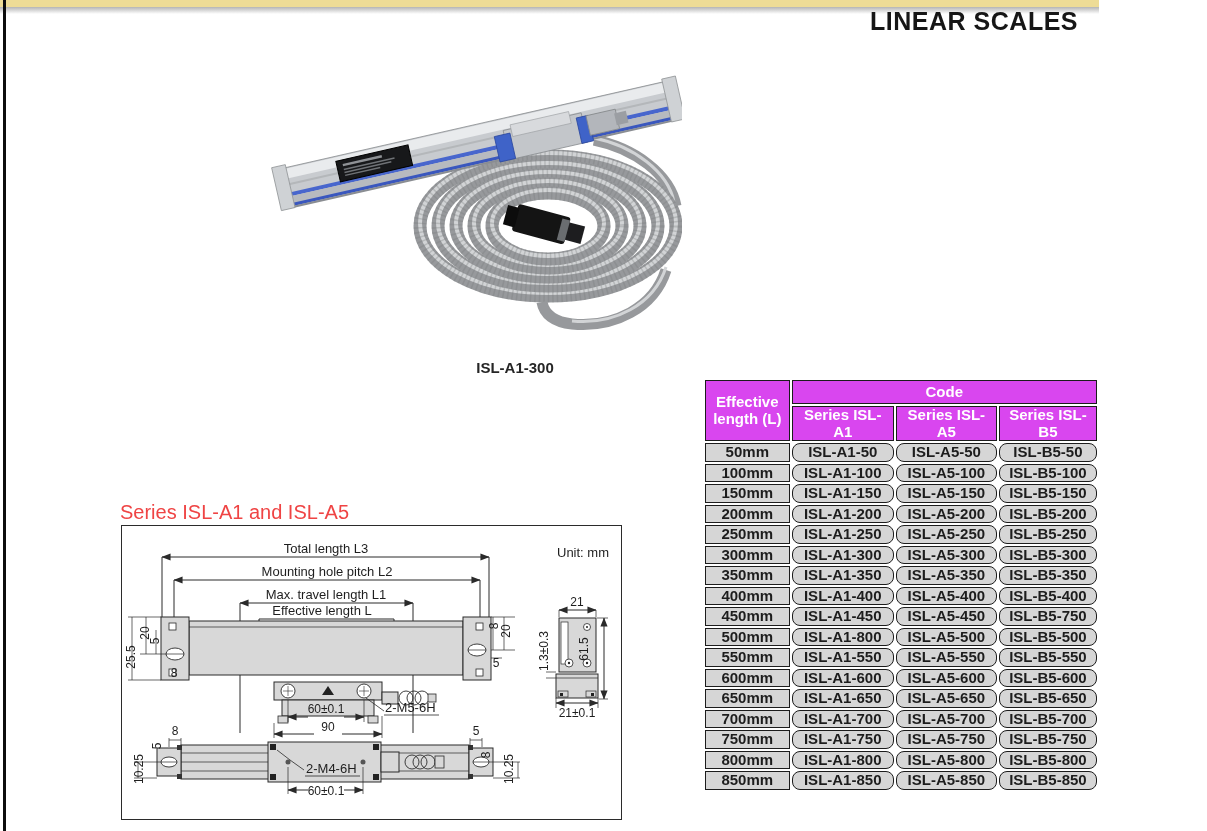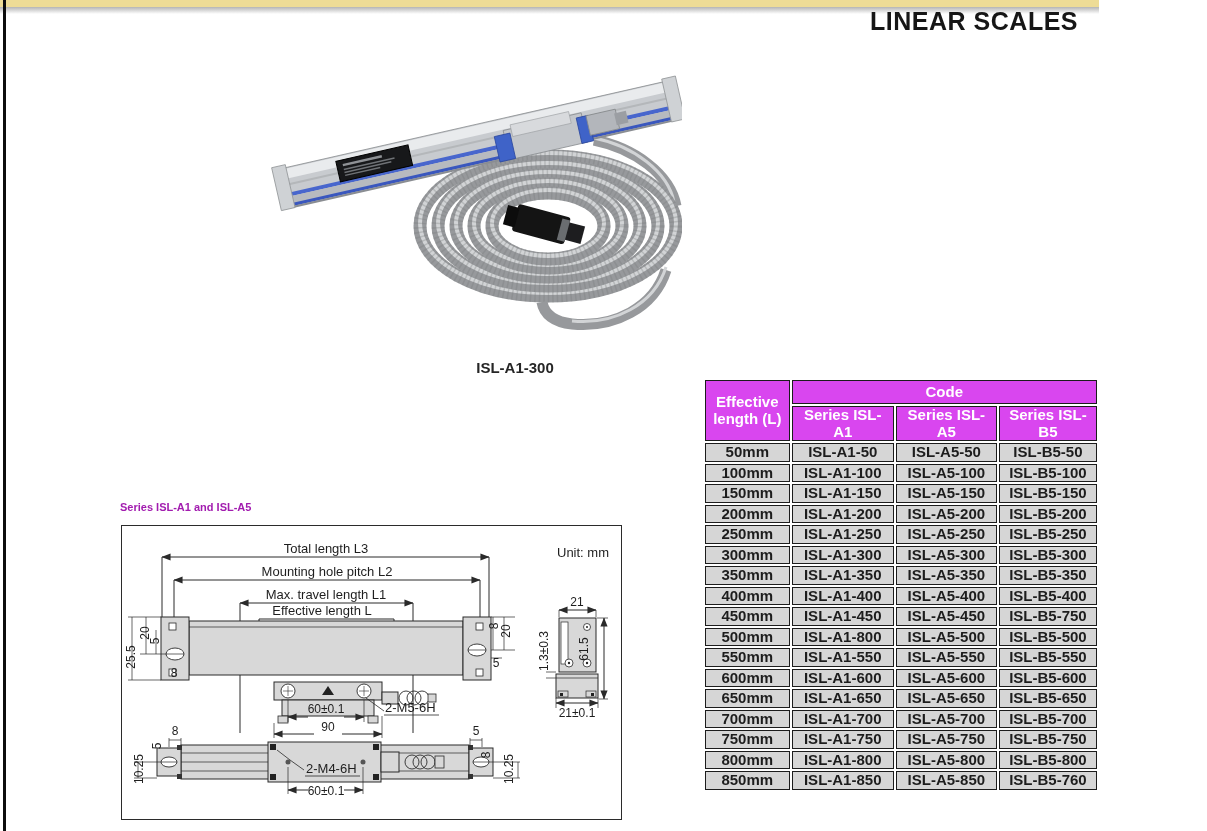--- a/index.html
+++ b/index.html
@@ -11,36 +11,36 @@
   .top-bar { position:absolute; left:0; top:0; width:100%; height:7px; background:#eedc96; }
   .top-shadow { position:absolute; left:0; top:7px; width:100%; height:7px;
     background:linear-gradient(to bottom, rgba(90,90,90,.45), rgba(0,0,0,0)); }
   .left-edge { position:absolute; left:3px; top:0; width:3px; height:100%; background:#0d0d0d; }
   .edge-tab { position:absolute; right:0; top:695px; width:5px; height:27px; background:#2fb2e5; }
   .title { position:absolute; top:7px; right:21px; font-size:25px; font-weight:bold;
     letter-spacing:.5px; color:#161616; }
   .photo { position:absolute; left:262px; top:56px; width:420px; height:300px; }
   .caption { position:absolute; left:415px; top:359px; width:200px; text-align:center;
     font-size:15px; font-weight:bold; color:#262626; }
-  .drawing-heading { position:absolute; left:120px; top:501px; font-size:11px; font-weight:bold; color:#a21caf; }
+  .drawing-heading { position:absolute; left:120px; top:501px; font-size:20px; font-weight:normal; color:#ef4444; }
   .drawing-box { position:absolute; left:121px; top:525px; width:501px; height:295px;
     border:1.5px solid #2b2b2b; background:#fff; }
   .drawing-box svg { width:100%; height:100%; display:block; }
   svg text { font-family:"Liberation Sans", sans-serif; fill:#1e1e1e; }
 
   table.codes { position:absolute; left:703px; top:378px; border-collapse:separate;
     border-spacing:2px; table-layout:fixed; background:#ffffff; }
   table.codes th, table.codes td { border:1.5px solid #1c1c1c; text-align:center;
     vertical-align:middle; padding:0 2px; font-size:15px; line-height:1.1; }
   table.codes th { background:#d946ef; color:#ffffff; font-weight:bold; }
   table.codes thead tr:first-child th { height:24px; }
   table.codes thead tr:last-child th { height:19px; }
   table.codes td { background:#d6d6d6; height:18px; color:#1d1d1d; }
   td.len-cell { font-weight:bold; }
-  td.code-cell { font-weight:bold; }
+  td.code-cell { font-weight:bold;border-radius:8px; }
   .col-len  { width:92px; }
   .col-a1   { width:126px; }
   .col-a5   { width:124px; }
   .col-b5   { width:120px; }
 </style>
 </head>
 <body>
 
 <div class="page">
   <div class="top-bar"></div>
@@ -418,17 +418,17 @@
         <tr>
           <td class="len-cell">800mm</td>
           <td class="code-cell">ISL-A1-800</td>
           <td class="code-cell">ISL-A5-800</td>
           <td class="code-cell">ISL-B5-800</td>
         </tr>
         <tr>
           <td class="len-cell">850mm</td>
           <td class="code-cell">ISL-A1-850</td>
           <td class="code-cell">ISL-A5-850</td>
-          <td class="code-cell">ISL-B5-760</td>
+          <td class="code-cell">ISL-B5-850</td>
         </tr>
       </tbody>
   </table>
 </div>
 
 </body></html>

